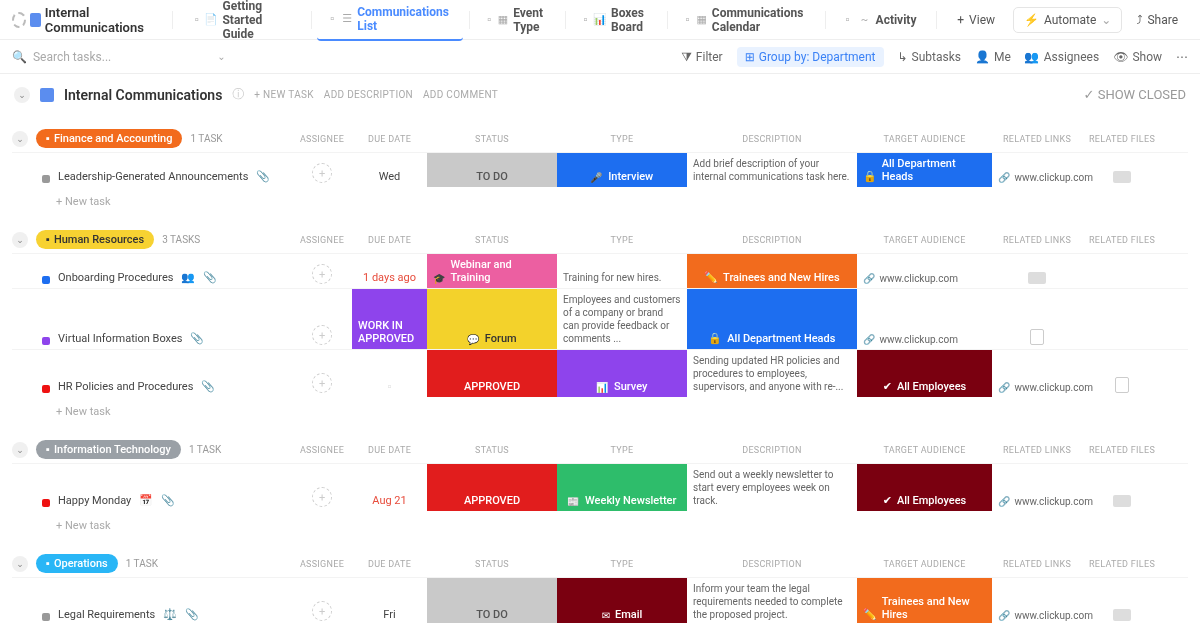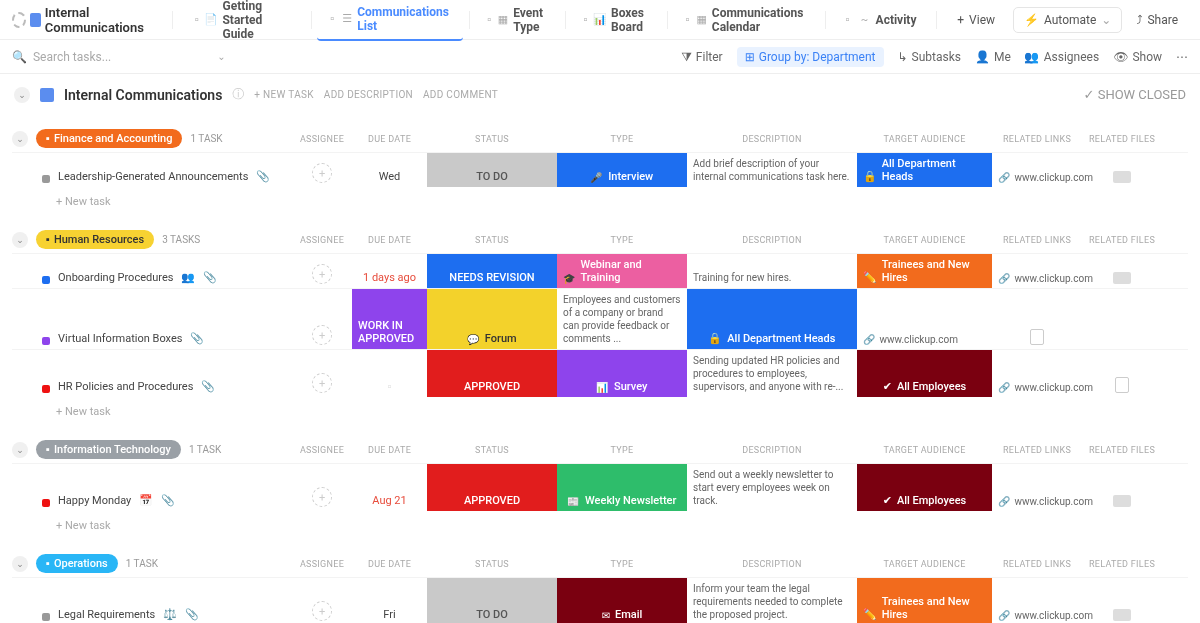--- a/index.html
+++ b/index.html
@@ -215,21 +215,20 @@
         <div class="cell task-name">
           <span class="sq" style="background:#1d6ef0"></span>
           <span>Onboarding Procedures</span>
           <span>👥</span>
           <span class="clip">📎</span>
         </div>
         <div class="cell center">
           <span class="assignee">+</span>
         </div>
         <div class="cell center due-red">1 days ago</div>
-        <div class="cell status-cell" style="background:#1d6ef0;">NEEDS REVISION</div>
         <div class="cell type-cell" style="background:#ec5fa1;"><span class="mic">🎓</span>Webinar and Training</div>
         <div class="cell desc">Training for new hires.</div>
         <div class="cell audience-cell" style="background:#f26b1d"><span>✏️</span>Trainees and New Hires</div>
         <div class="cell link"><span>🔗</span>www.clickup.com</div>
         <div class="cell center">
           <span class="file-thumb"></span>
         </div>
       </div>
       <div class="row">
         <div class="cell task-name">

